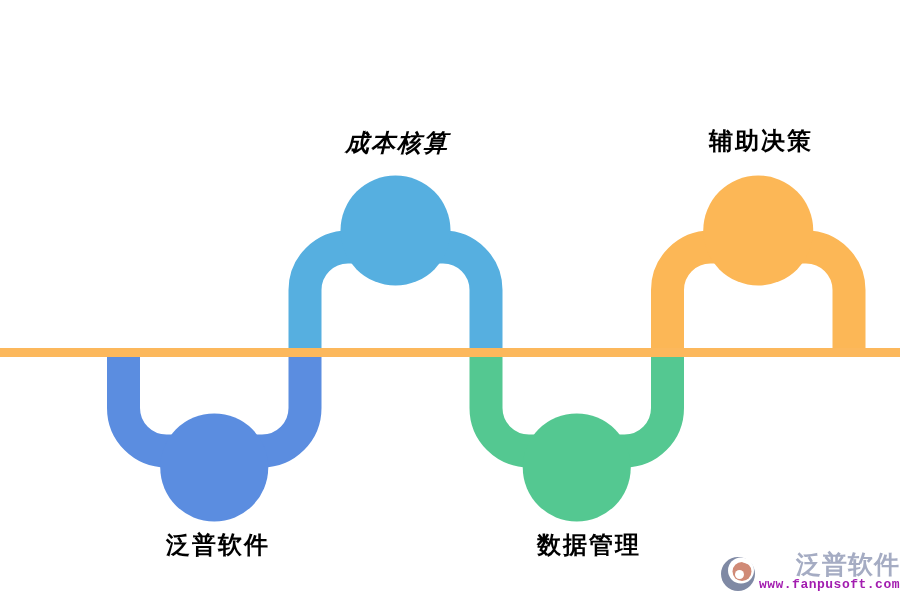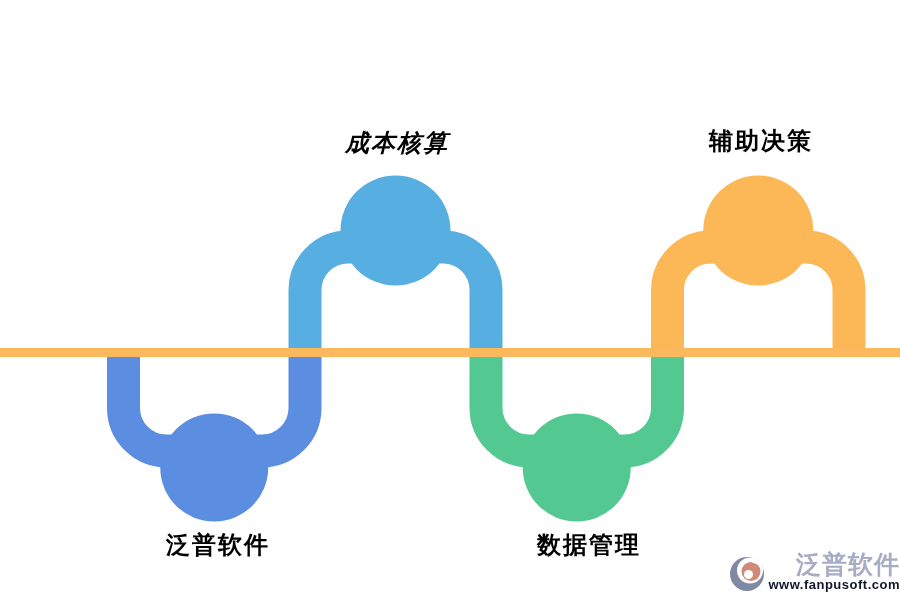--- a/index.html
+++ b/index.html
@@ -43,24 +43,24 @@
     font-weight: bold;
     color: #A5ACC3;
     letter-spacing: 1px;
     white-space: nowrap;
     font-family: "Liberation Serif", "DejaVu Serif", serif;
   }
   .wm-url {
     font-size: 13px;
     line-height: 14px;
     font-weight: bold;
-    color: #0f172a;
+    color: #a21caf;
     letter-spacing: 0.5px;
     white-space: nowrap;
-    font-family: Liberation Sans, sans-serif;
+    font-family: Liberation Mono, monospace;
   }
 </style>
 </head>
 <body>
 
 <div class="stage">
 
   <svg class="wave-svg" width="900" height="600" viewBox="0 0 900 600">
 
     <path class="tube" d="M 123.5 353 L 123.5 408 A 43 43 0 0 0 166.5 451 L 262 451 A 43 43 0 0 0 305 408 L 305 353" stroke="#5B8DE0"></path>

